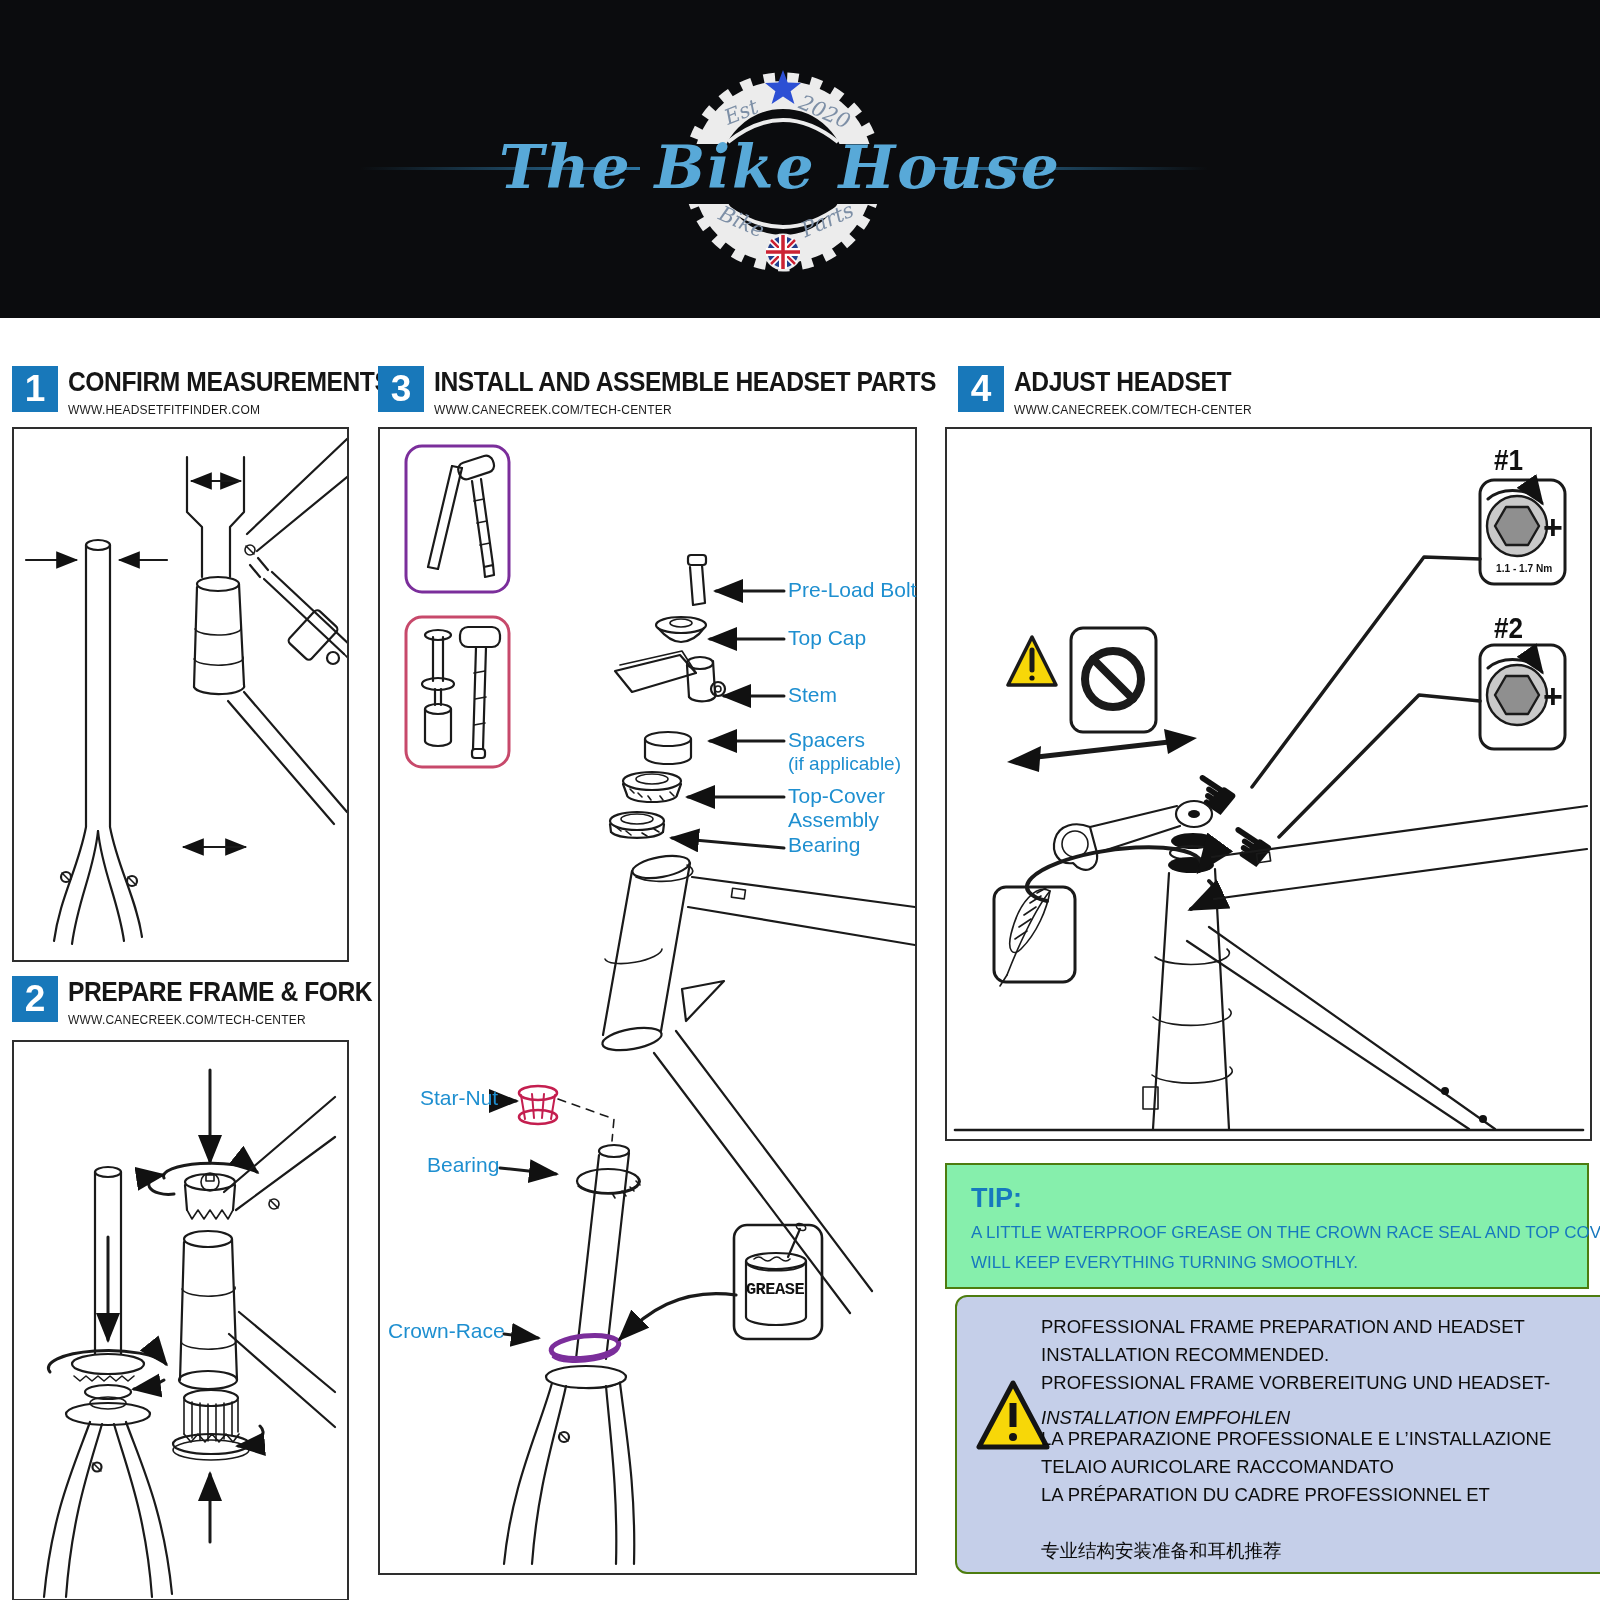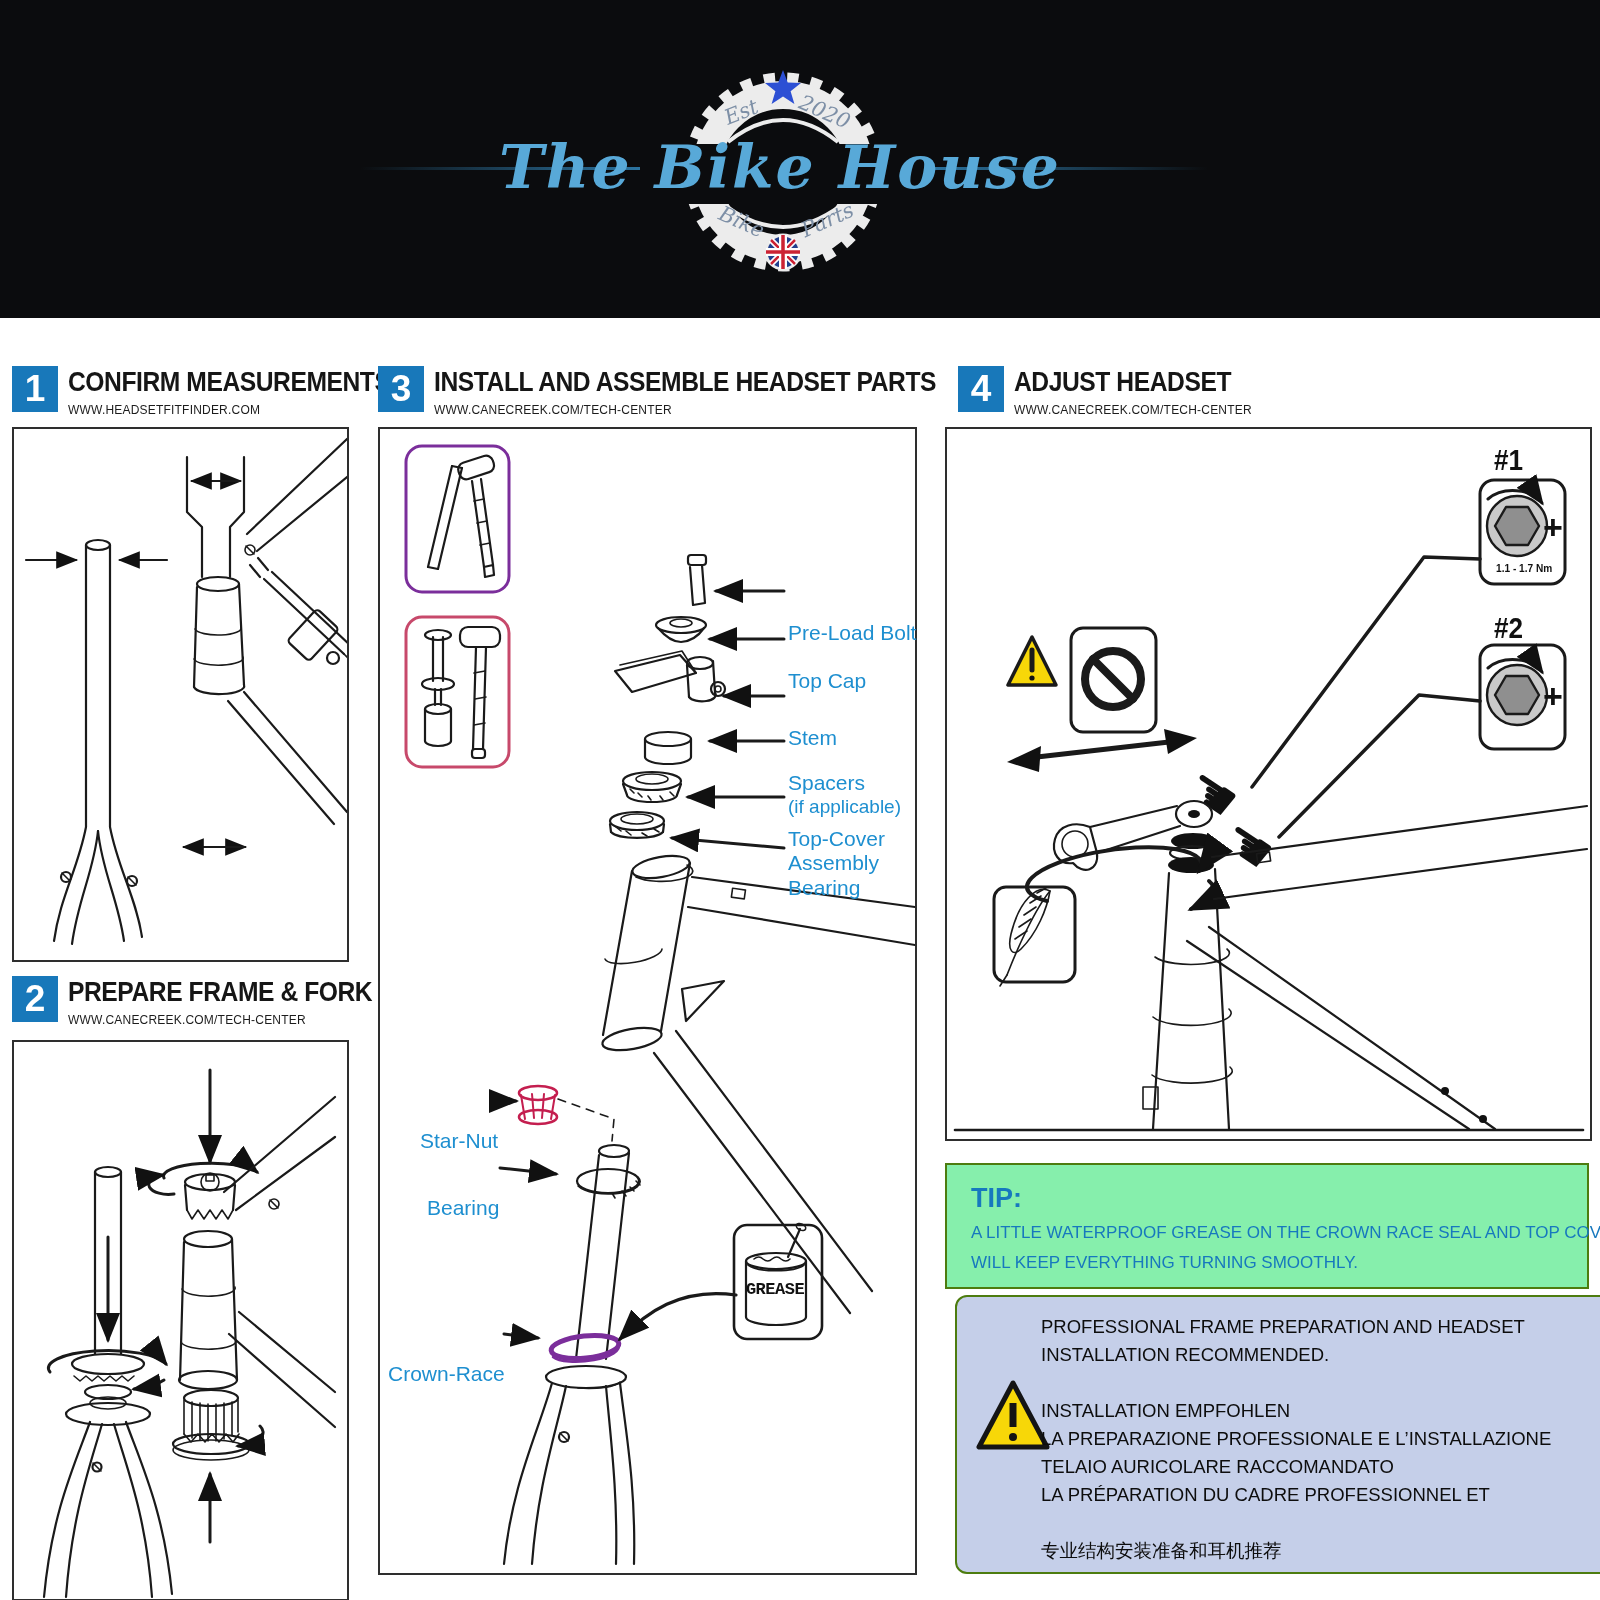--- a/index.html
+++ b/index.html
@@ -21,21 +21,21 @@
   .numbox{width:46px;height:46px;background:#1878ba;color:#fff;display:flex;
           align-items:center;justify-content:center;font-size:37px;font-weight:700;}
   .sec-titles{margin-left:10px;}
   .sec-title{font-size:28px;font-weight:700;letter-spacing:-0.5px;white-space:nowrap;
              transform:scaleX(.88);transform-origin:0 50%;color:#161616;}
   .sec-url{font-size:12px;letter-spacing:.2px;color:#1c1c1c;margin-top:5px;white-space:nowrap;}
   
   .artbox{position:absolute;border:2px solid #2e2e2e;background:#fff;}
   .art{stroke:#1a1a1a;fill:none;stroke-width:2.2;stroke-linecap:round;stroke-linejoin:round;}
   .thin{stroke-width:1.6;}
-  .lbl{position:absolute;color:#1e8fd0;font-size:21px;white-space:nowrap;margin-top:43px;}
+  .lbl{position:absolute;color:#1e8fd0;font-size:21px;white-space:nowrap;}
   .lbl.sm{font-size:19px;}
   
   .hash{position:absolute;font-weight:700;font-size:29px;color:#111;
         transform:scaleX(.9);transform-origin:0 50%;white-space:nowrap;}
   .torque{position:absolute;font-weight:700;font-size:11px;color:#111;white-space:nowrap;
           transform:scaleX(.92);transform-origin:0 50%;}
   .tipbox{position:absolute;border:2px solid #4d7c0f;background:#86efac;}
   .tip-head{position:absolute;left:24px;top:18px;color:#1778be;font-weight:700;font-size:27px;}
   .tip-line{position:absolute;left:24px;color:#1778be;font-size:17px;font-weight:400;white-space:nowrap;}
   .warnbox{position:absolute;background:#c5cfe9;border:2px solid #4d7c0f;border-radius:12px;padding-left:44px;}
@@ -472,20 +472,21 @@
   </div>
 
   <div class="warnbox" style="left:955px;top:1295px;width:613px;height:275px;">
     <svg class="abs" style="left:18px;top:82px;" width="76" height="72" viewBox="0 0 76 72">
       <polygon points="38,4 4,68 72,68" fill="#f7d708" stroke="#141414" stroke-width="5" stroke-linejoin="round"></polygon>
       <line x1="38" y1="24" x2="38" y2="48" stroke="#141414" stroke-width="7"></line>
       <circle cx="38" cy="58" r="4" fill="#141414"></circle>
     </svg>
     <div class="warn-line" style="top:16px;">PROFESSIONAL FRAME PREPARATION AND HEADSET</div>
     <div class="warn-line" style="top:44px;">INSTALLATION RECOMMENDED.</div>
-    <div class="warn-line" style="top:100px;">INSTALLATION EMPFOHLEN</div>
+    <div class="warn-line" style="top:72px;">PROFESSIONAL FRAME VORBEREITUNG UND HEADSET-</div>
+    <div class="warn-line" style="top:107px;font-style:italic;">INSTALLATION EMPFOHLEN</div>
     <div class="warn-line" style="top:128px;text-align:center;">LA PREPARAZIONE PROFESSIONALE E L’INSTALLAZIONE</div>
     <div class="warn-line" style="top:156px;">TELAIO AURICOLARE RACCOMANDATO</div>
     <div class="warn-line" style="top:184px;">LA PRÉPARATION DU CADRE PROFESSIONNEL ET</div>
     <div class="warn-line" style="top:240px;">专业结构安装准备和耳机推荐</div>
   </div>
 
 </div>
 
 </body></html>

